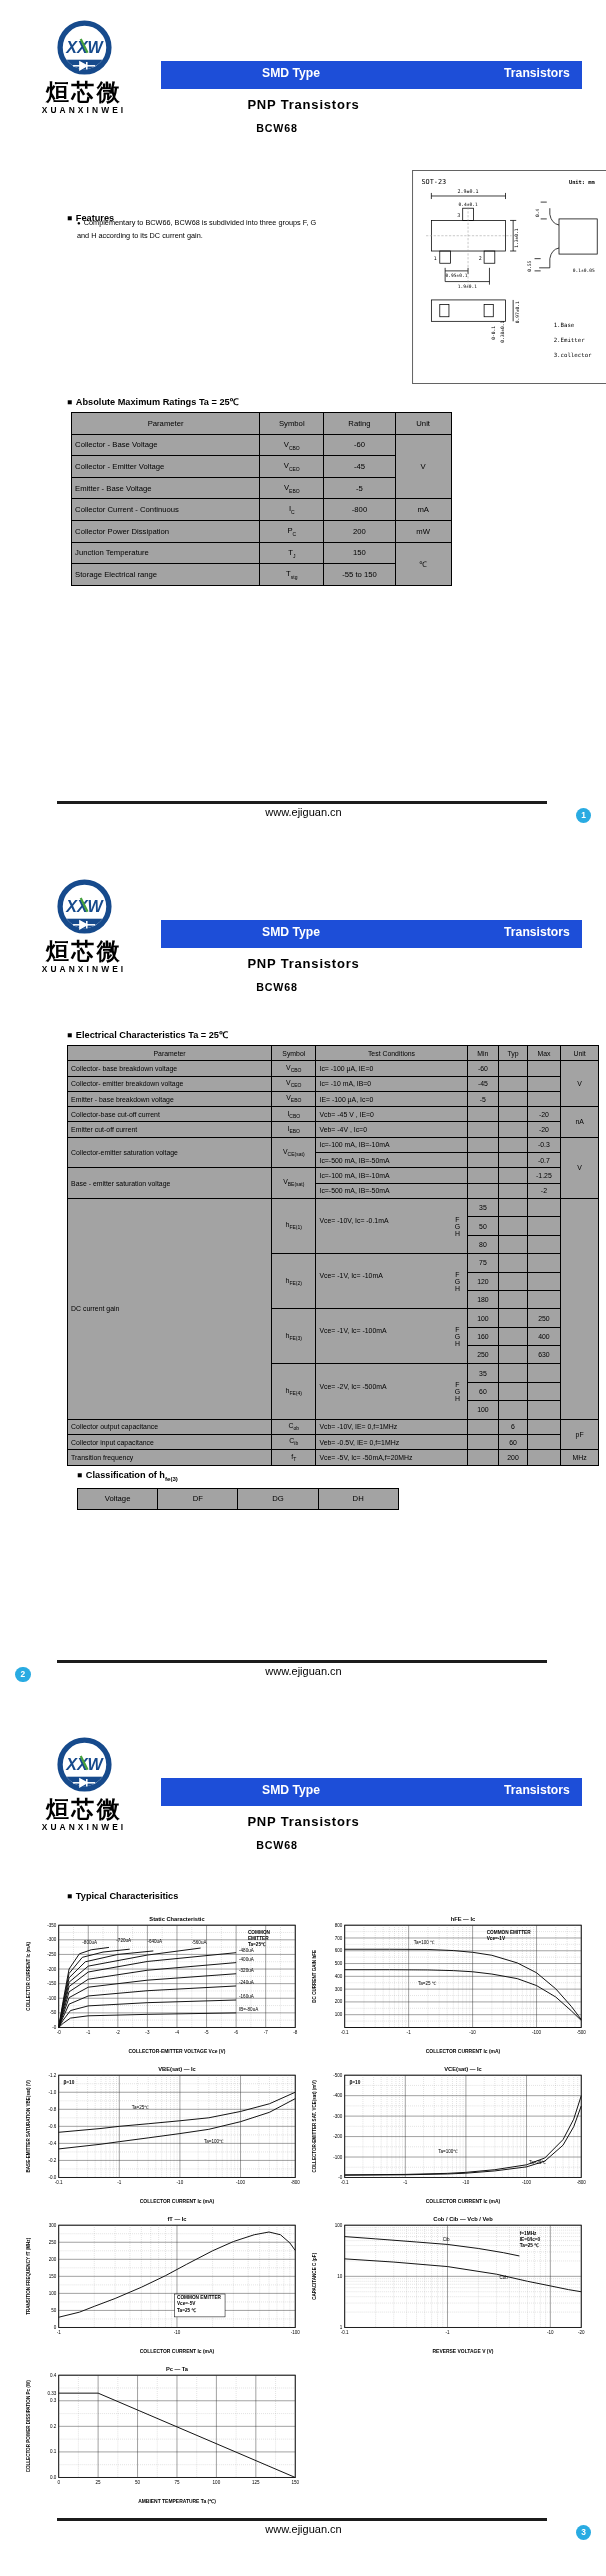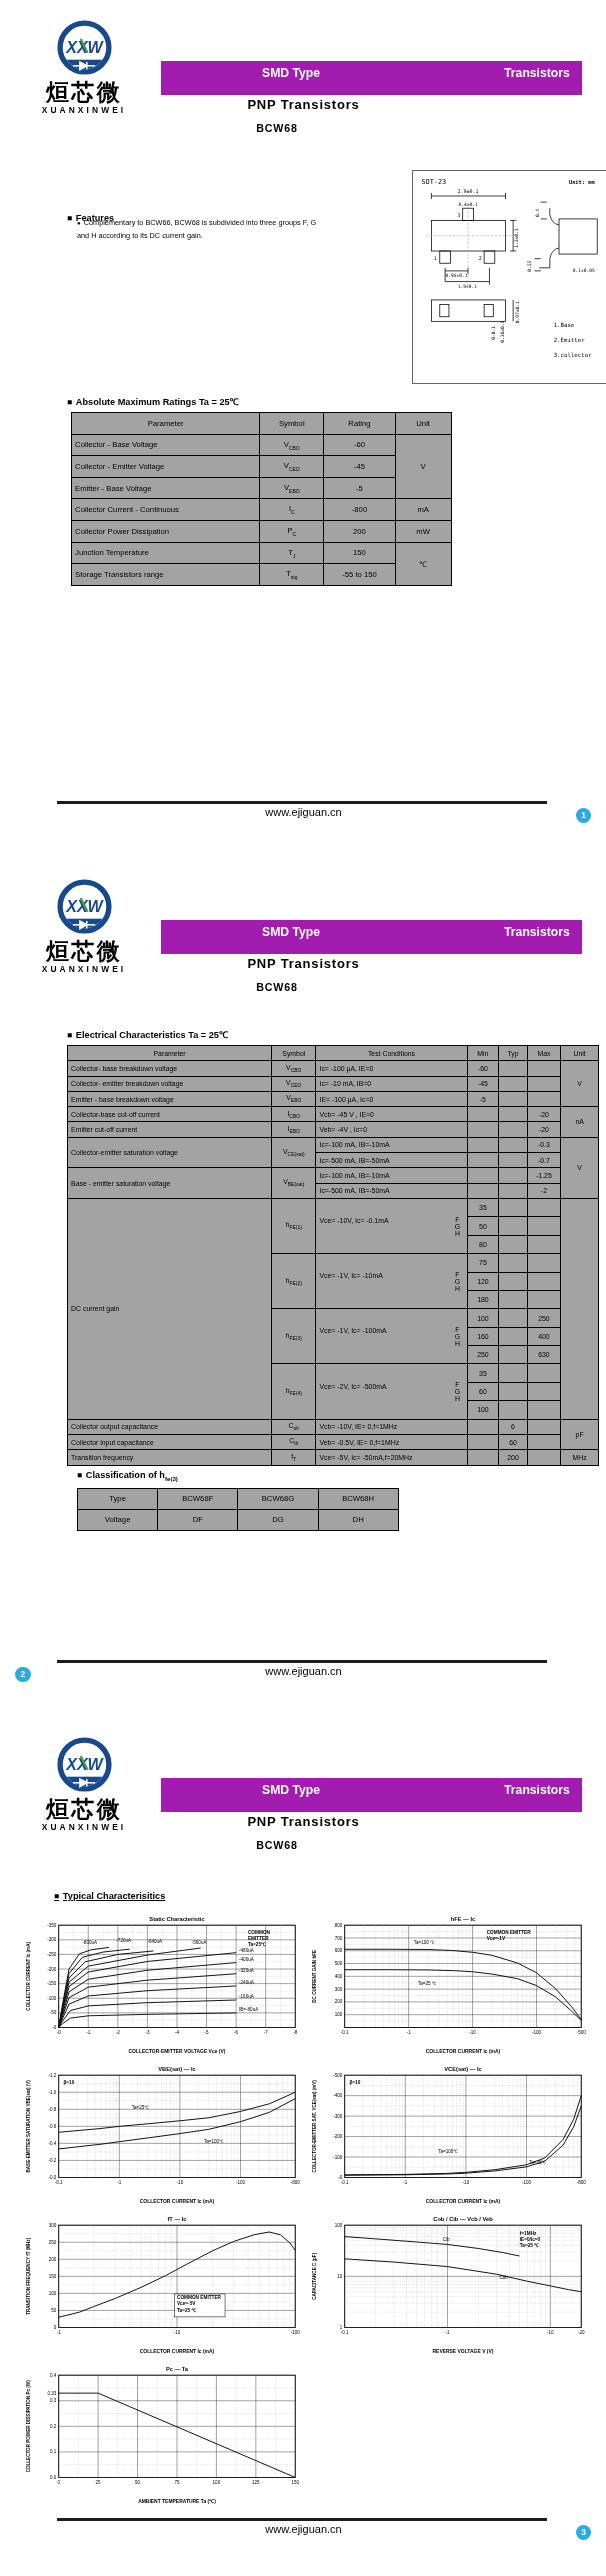--- a/index.html
+++ b/index.html
@@ -5,21 +5,21 @@
   html,body{margin:0;padding:0;background:#fff;font-family:"Liberation Sans",sans-serif;color:#000;}
   #doc{position:relative;width:607px;height:2576px;background:#fff;overflow:hidden;}
   .page{position:absolute;left:0;width:607px;height:859px;background:#fff;}
   .p1{top:0;} .p2{top:859px;} .p3{top:1717px;}
 
   
   .logo{position:absolute;left:23px;top:17px;width:122px;text-align:center;}
   .logo svg{display:block;margin:0 auto;}
   .logo-cn{font-size:23px;font-weight:bold;letter-spacing:2.3px;line-height:24.5px;margin-top:1.5px;font-family:"DejaVu Sans","Liberation Sans",sans-serif;}
   .logo-en{font-size:8.4px;letter-spacing:3.1px;font-weight:bold;margin-top:0.8px;}
-  .band{position:absolute;left:161px;top:61px;width:421px;height:34px;background:#a21caf;}
+  .band{position:absolute;left:161px;top:61px;width:421px;height:28px;background:#1d4ed8;}
   .band .bl{position:absolute;left:101px;top:5.4px;font-size:12.2px;font-weight:bold;color:#fff;}
   .band .br{position:absolute;right:12.2px;top:5.4px;font-size:12.2px;font-weight:bold;color:#fff;}
   .ptitle{position:absolute;left:0;top:97px;width:607px;text-align:center;font-size:13px;font-weight:bold;letter-spacing:0.8px;}
   .ptitle2{position:absolute;left:0;top:122px;width:554px;text-align:center;font-size:10.7px;font-weight:bold;letter-spacing:0.8px;}
 
   
   .fline{position:absolute;left:57px;top:801px;width:490px;height:3.1px;background:#1c1c1c;}
   .furl{position:absolute;left:0;top:806px;width:607px;text-align:center;font-size:11px;}
   .badge{position:absolute;top:808px;width:15.3px;height:15.3px;border-radius:50%;background:#29abe2;color:#fff;font-size:8.4px;font-weight:bold;text-align:center;line-height:15.3px;}
   .bR{left:576px;} .bL{left:15.3px;}
@@ -203,21 +203,21 @@
             <td class="rcell">200</td>
             <td class="ucell" rowspan="1">mW</td>
           </tr>
           <tr>
             <td class="pcell">Junction Temperature</td>
             <td class="scell">T<sub>J</sub></td>
             <td class="rcell">150</td>
             <td class="ucell" rowspan="2">℃</td>
           </tr>
           <tr>
-            <td class="pcell">Storage Transistors range</td>
+            <td class="pcell">Storage Electrical range</td>
             <td class="scell">T<sub>stg</sub></td>
             <td class="rcell">-55 to 150</td>
           </tr>
         </tbody>
       </table>
 
     <div class="fline"></div>
     <div class="furl">www.ejiguan.cn</div>
     <span class="badge bR">1</span>
   </div>
@@ -470,26 +470,20 @@
           </tr>
         </tbody>
       </table>
 
     <div class="sect" style="left:77px;top:611px;">
       <span class="mk">■</span><span>Classification of h</span><sub style="font-size:6.1px">fe(3)</sub>
     </div>
     <table class="tbl" id="clsTable">
         <tbody>
           <tr>
-            <td>Type</td>
-            <td>BCW68F</td>
-            <td>BCW68G</td>
-            <td>BCW68H</td>
-          </tr>
-          <tr>
             <td>Voltage</td>
             <td>DF</td>
             <td>DG</td>
             <td>DH</td>
           </tr>
         </tbody>
       </table>
 
     <div class="fline"></div>
     <div class="furl">www.ejiguan.cn</div>
@@ -518,21 +512,21 @@
     <div class="logo-en">XUANXINWEI</div>
   </div>
   <div class="band">
     <span class="bl">SMD Type</span>
     <span class="br">Transistors</span>
   </div>
   <div class="ptitle">PNP  Transistors</div>
   <div class="ptitle2">BCW68</div>
 </div>
 
-    <div class="sect" style="left:54px;top:174px;text-decoration:underline;">
+    <div class="sect" style="left:67px;top:174px;">
       <span class="mk">■</span><span>Typical  Characterisitics</span>
     </div>
 
     <div class="chart c1" id="c1"><svg width="282" height="145" viewBox="0 0 368 190" font-family="Liberation Sans,sans-serif">
           <rect x="46" y="16" width="310" height="134" fill="#fff" stroke="#000" stroke-width="1.2"></rect>
           <line x1="65.375" y1="16" x2="65.375" y2="150" stroke="#888" stroke-width="0.4" stroke-dasharray="1,1.6"></line>
           <line x1="104.125" y1="16" x2="104.125" y2="150" stroke="#888" stroke-width="0.4" stroke-dasharray="1,1.6"></line>
           <line x1="142.875" y1="16" x2="142.875" y2="150" stroke="#888" stroke-width="0.4" stroke-dasharray="1,1.6"></line>
           <line x1="181.625" y1="16" x2="181.625" y2="150" stroke="#888" stroke-width="0.4" stroke-dasharray="1,1.6"></line>
           <line x1="220.375" y1="16" x2="220.375" y2="150" stroke="#888" stroke-width="0.4" stroke-dasharray="1,1.6"></line>

